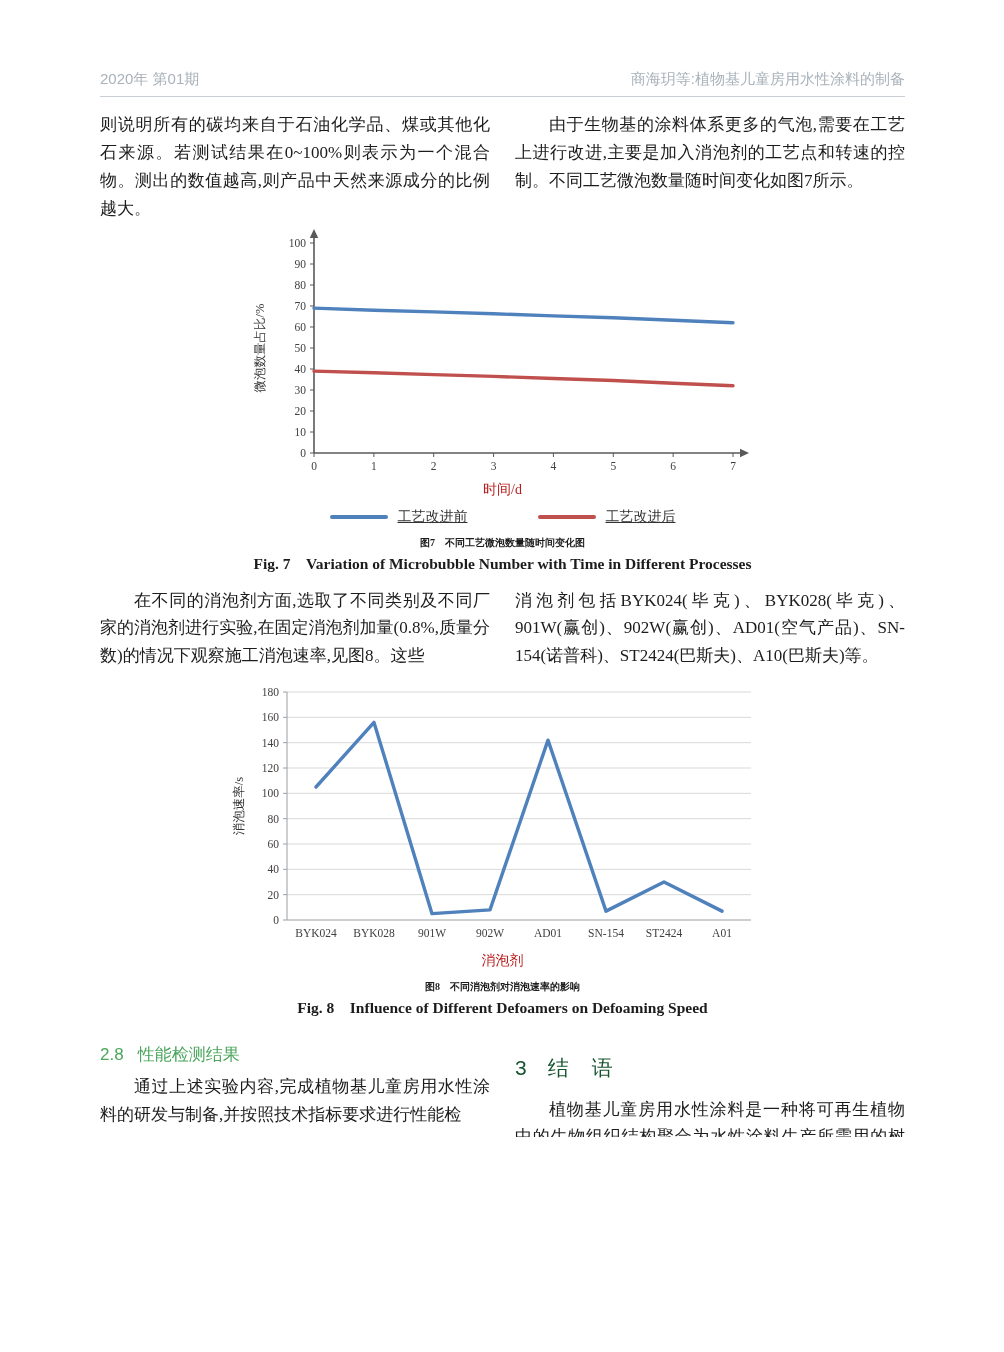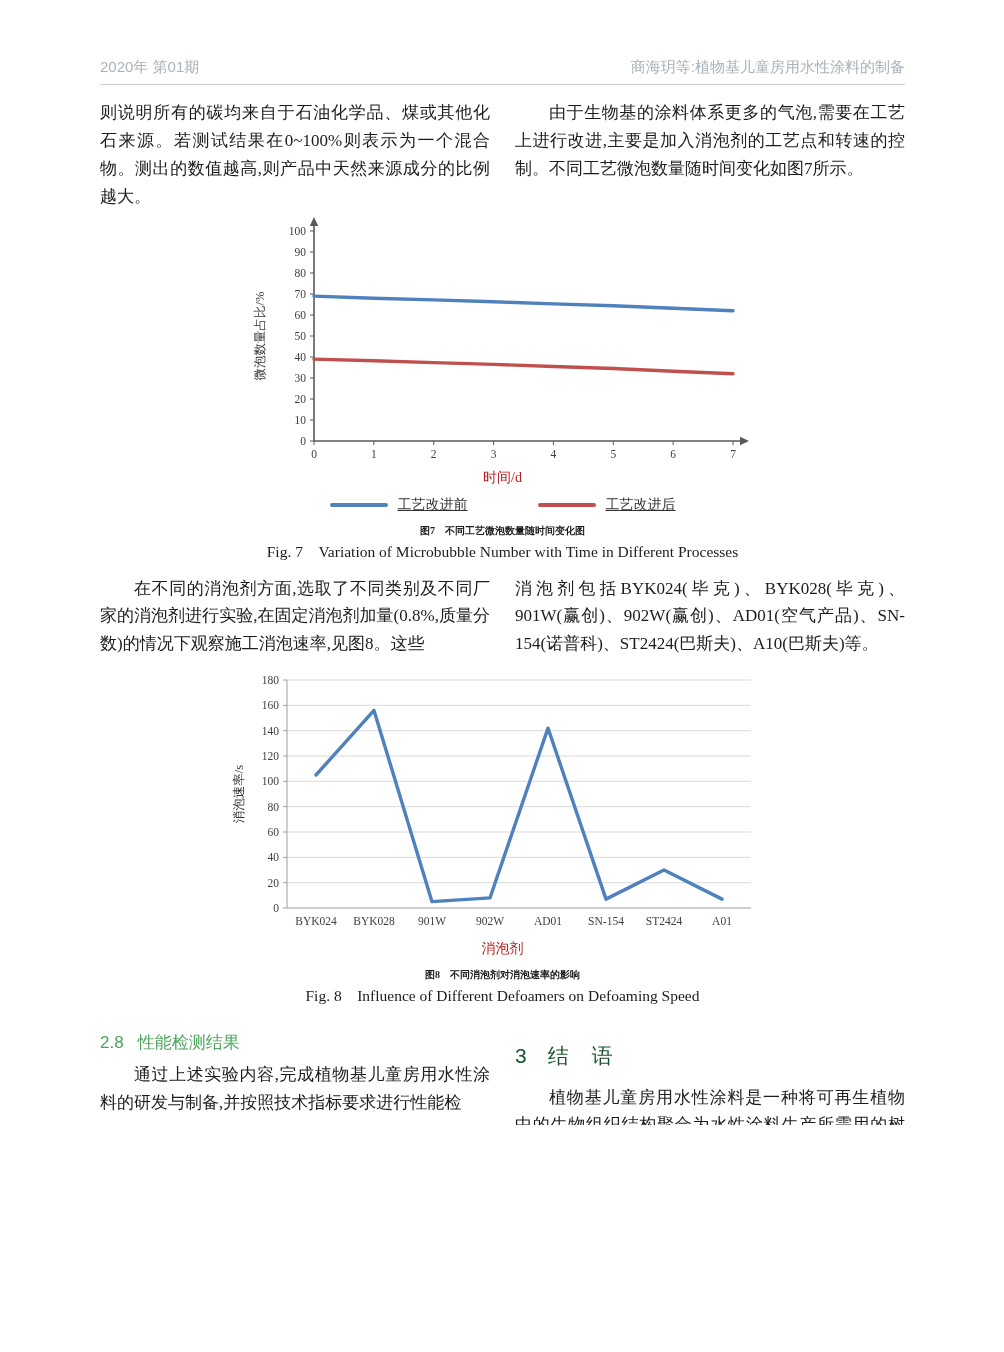--- a/index.html
+++ b/index.html
@@ -1,18 +1,18 @@
 <!DOCTYPE html>
 <html><head>
 <meta charset="utf-8">
 <style>
   * { margin:0; padding:0; box-sizing:border-box; }
   html,body { background:#ffffff; }
   .page {
-    position:relative; width:1004px; height:1125px; margin:0 auto;
+    position:relative; width:1004px; height:1125px; margin:12px auto;
     background:#ffffff; overflow:hidden;
     font-family:"Liberation Serif","DejaVu Serif",serif;
     color:#1c1c1c;
   }
   .content { padding:58px 99px 0 100px; }
   
   .hdr {
     display:flex; justify-content:space-between; align-items:flex-end;
     font-family:"Liberation Sans","DejaVu Sans",sans-serif;
     font-size:15px; color:#a9b2ba; padding-bottom:7px;
@@ -23,21 +23,21 @@
   .col { width:390px; font-size:17px; line-height:1.64; text-align:justify; }
   .col p.ind { text-indent:2em; }
   
   .figblock { display:flex; flex-direction:column; align-items:center; margin-top:4px; }
   svg text { font-family:"Liberation Serif","DejaVu Serif",serif; }
   .xlabel { font-size:14px; color:#b91c1c; text-align:center; margin-top:2px; }
   .legend { display:flex; justify-content:center; gap:70px; margin-top:9px; }
   .legend-item { display:flex; align-items:center; gap:10px; font-size:14px; color:#333;text-decoration:underline; }
   .legend-swatch { width:58px; height:4px; border-radius:2px; display:inline-block; }
   .cap-cn { font-size:10px; font-weight:bold; margin-top:10px; text-align:center; }
-  .cap-en { font-size:15.5px; font-weight:normal; margin-top:4px; text-align:center; }
+  .cap-en { font-size:15.5px; font-weight:bold; margin-top:4px; text-align:center; }
   
   .sec-sub { font-family:"Liberation Sans","DejaVu Sans",sans-serif;
     color:#4ba55c; font-size:17px; margin:6px 0 4px 0; }
   .sec-sub .num { margin-right:14px; }
   .sec-main { font-family:"Liberation Sans","DejaVu Sans",sans-serif;
     color:#14532d; font-size:21px; margin:16px 0 10px 0; letter-spacing:1px; }
   .sec-main .num { margin-right:20px; }
   
   .footer { position:absolute; top:1262px; right:104px; display:flex; align-items:flex-end;gap:18px; }
   .footer-text { text-align:right; margin-right:8px; padding-top:6px;

